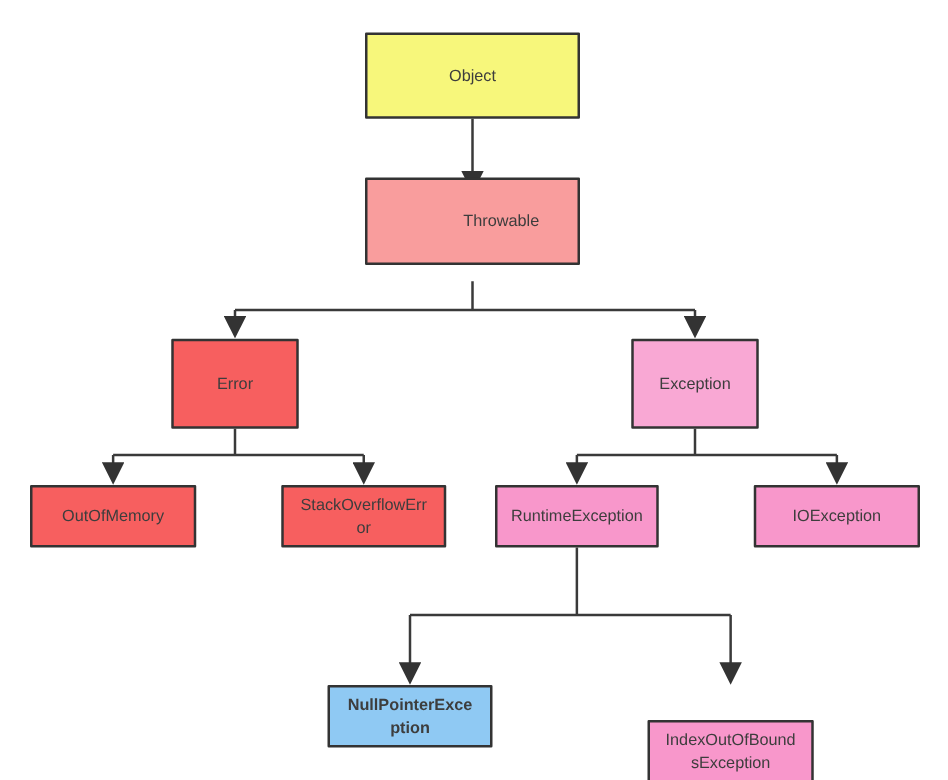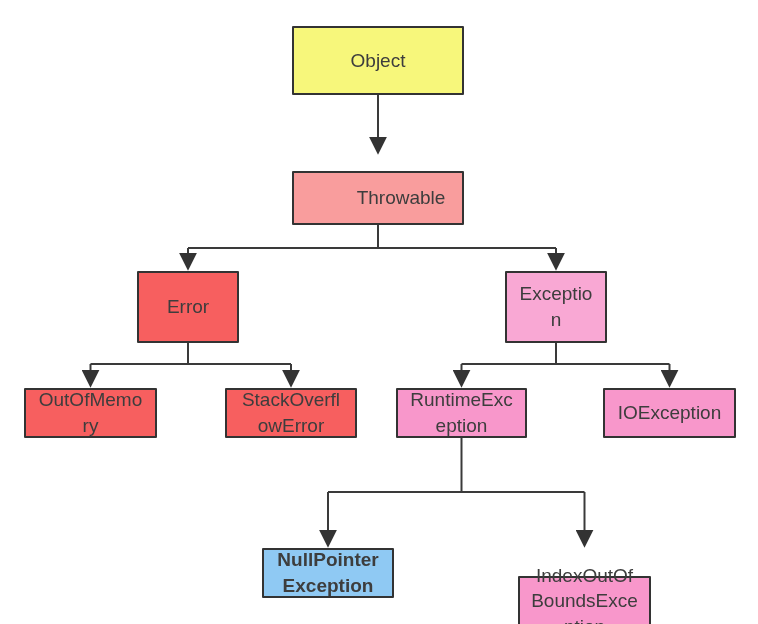--- a/index.html
+++ b/index.html
@@ -25,33 +25,33 @@
   .node {
     position: absolute;
     box-sizing: border-box;
     border: 2px solid #333333;
     border-radius: 1px;
     display: flex;
     align-items: center;
     justify-content: center;
     text-align: center;
     color: #3d3d3d;
-    font-size: 19px;
+    font-size: 13px;
     line-height: 1.35;
   }
   .node-label {
     display: block;
     width: 100%;
     word-break: break-all;
     padding: 0 10px;
     box-sizing: border-box;
   }
   
   .n-object            { left: 292px; top: 26px;  width: 172px; height: 69px; }
-  .n-throwable         { left: 292px; top: 171px; width: 172px; height: 54px; padding-left: 46px; }
+  .n-throwable         { left: 292px; top: 142px; width: 172px; height: 70px; padding-left: 46px; }
   .n-error             { left: 137px; top: 271px; width: 102px; height: 72px; }
   .n-exception         { left: 505px; top: 271px; width: 102px; height: 72px; }
   .n-outofmemory       { left: 24px;  top: 388px; width: 133px; height: 50px; }
   .n-stackoverflow     { left: 225px; top: 388px; width: 132px; height: 50px; }
   .n-runtime           { left: 396px; top: 388px; width: 131px; height: 50px; }
   .n-ioexception       { left: 603px; top: 388px; width: 133px; height: 50px; }
   .n-nullpointer       { left: 262px; top: 548px; width: 132px; height: 50px; }
   .n-indexoutofbounds  { left: 518px; top: 548px; width: 133px; height: 50px; margin-top: 28px; }
   
   .n-stackoverflow    .node-label { padding: 0 11px; }

